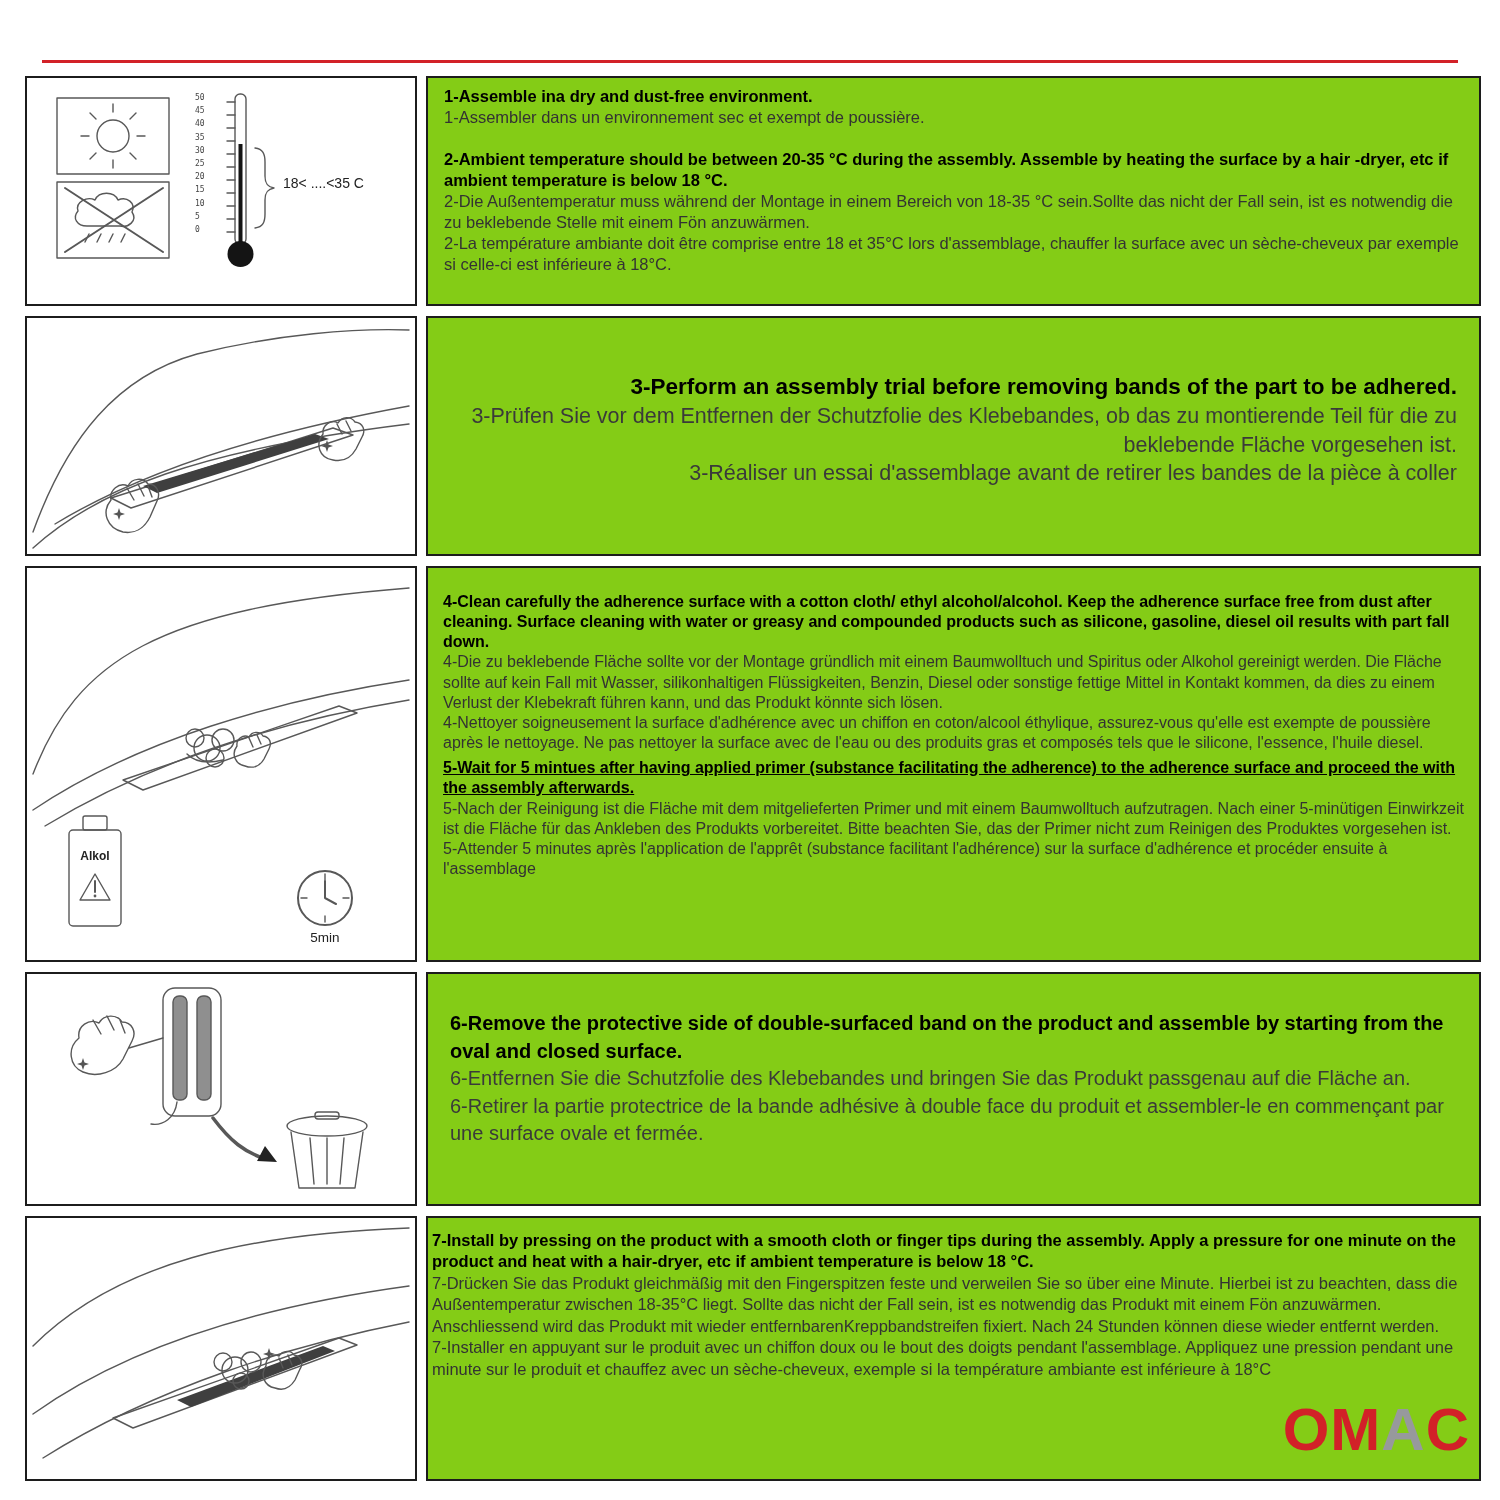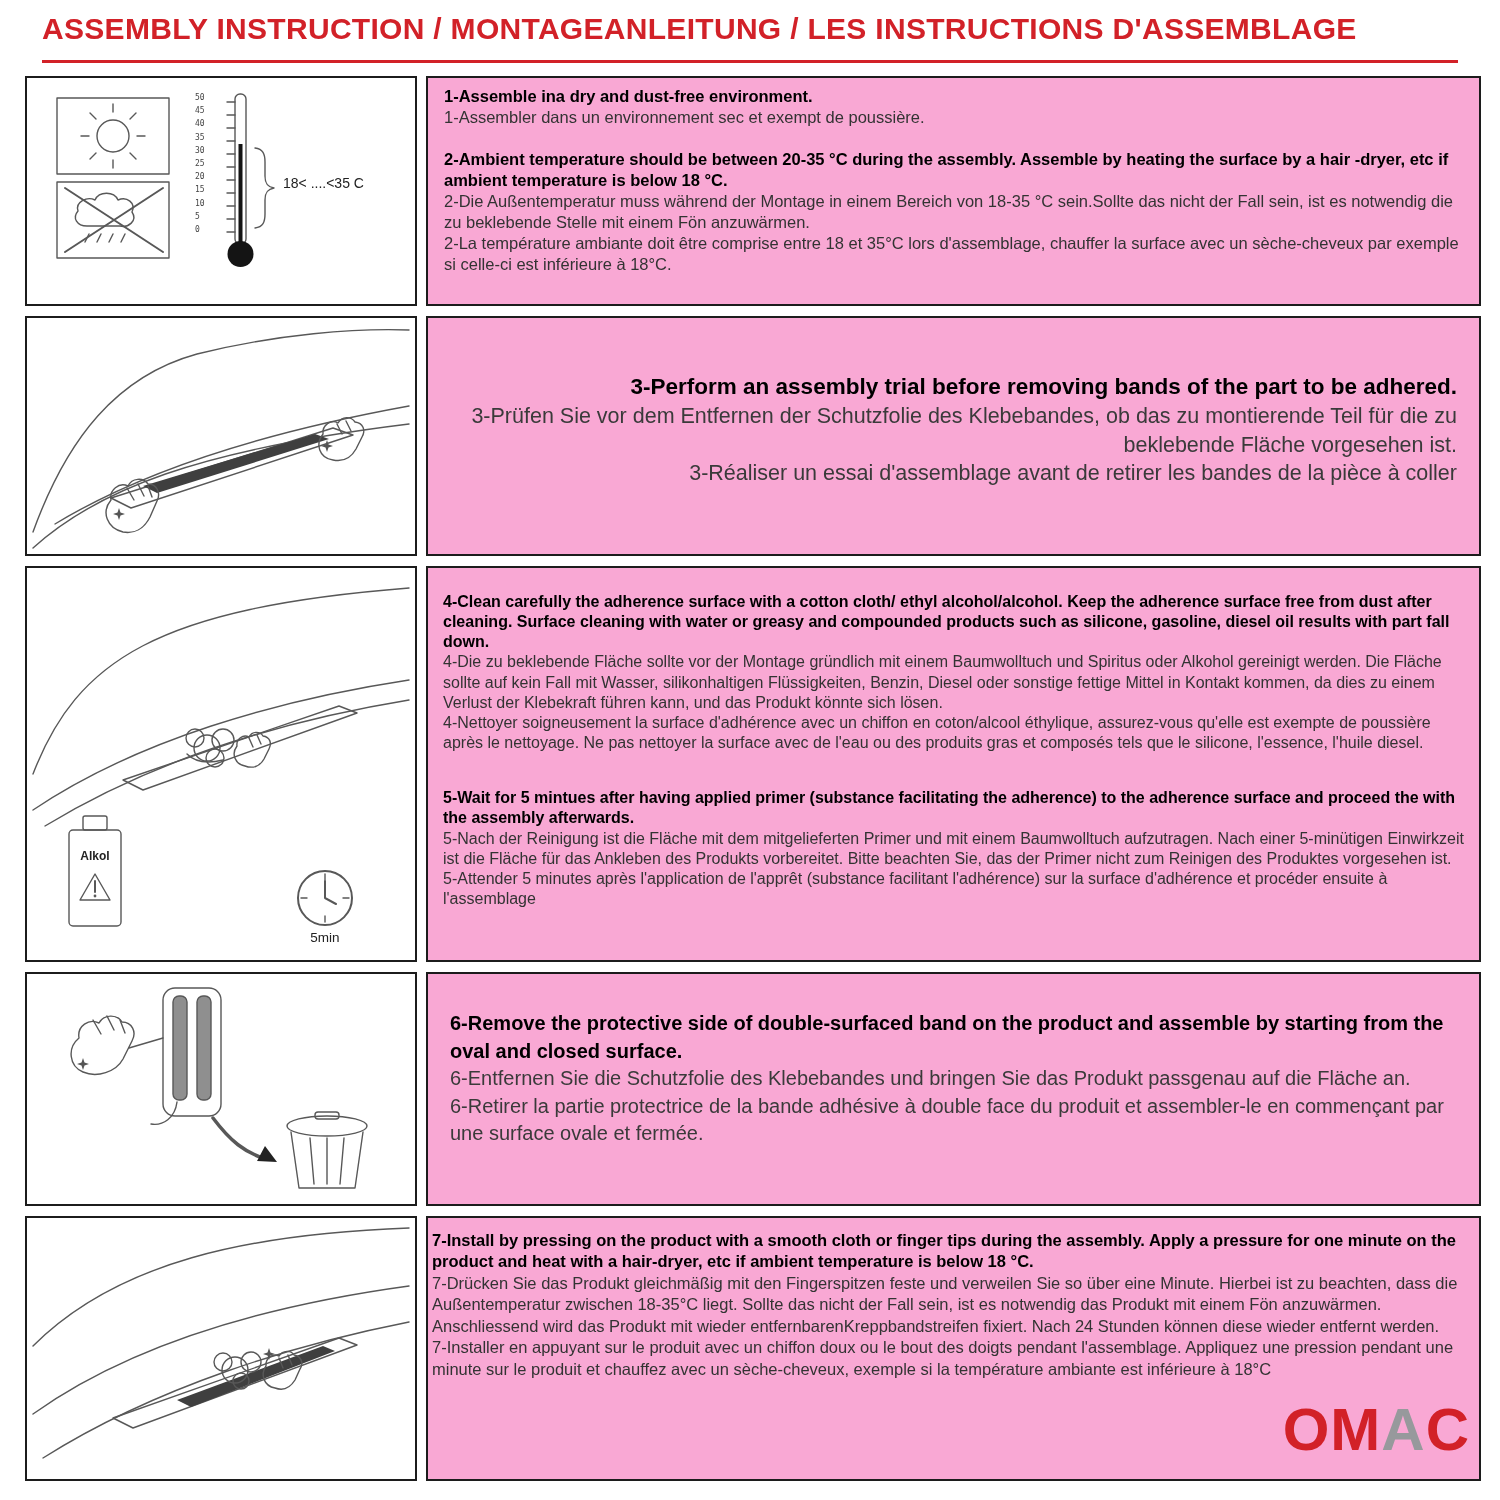--- a/index.html
+++ b/index.html
@@ -11,52 +11,51 @@
   .title-rule{position:absolute;left:42px;right:42px;top:60px;height:3px;background:#d22128;}
 
   .row{position:absolute;left:25px;right:19px;display:flex;gap:9px;}
   .r1{top:76px;height:230px;}
   .r2{top:316px;height:240px;}
   .r3{top:566px;height:396px;}
   .r4{top:972px;height:234px;}
   .r5{top:1216px;height:265px;}
 
   .img-box{width:392px;flex:none;border:2px solid #1c1c1c;position:relative;background:#fff;box-sizing:border-box;}
-  .text-box{flex:1;border:2px solid #1c1c1c;background:#f9a8d4;box-sizing:border-box;position:relative;}
+  .text-box{flex:1;border:2px solid #1c1c1c;background:#84cc16;box-sizing:border-box;position:relative;}
 
   svg{display:block;width:100%;height:100%;}
   .sketch{stroke:#585858;fill:none;stroke-width:1.4;stroke-linecap:round;stroke-linejoin:round;}
   .svgt{font-family:"Liberation Sans",sans-serif;fill:#222;stroke:none;}
 
   p{margin:0;}
   p.b{font-weight:bold;color:#000;}
   .tb1{padding:8px 16px;font-size:16.5px;line-height:1.27;color:#333;}
   .tb1 .sp{margin-top:21px;}
   .tb2{padding:54px 22px 0;font-size:21.5px;line-height:1.33;color:#3a3a3a;text-align:right;}
   .tb2 p.b{font-size:22.5px;}
   .tb3{padding:24px 15px;font-size:16px;line-height:1.26;color:#333;}
-  .tb3 .sp{margin-top:35px;}
+  .tb3 .sp{margin-top:5px;text-decoration:underline;}
   .tb4{padding:36px 22px 0;font-size:20px;line-height:1.38;color:#3a3a3a;}
   .tb5{padding:12px 4px;font-size:16.5px;line-height:1.3;color:#333;}
 
   .thermo-scale{position:absolute;left:168px;top:13px;width:26px;
                 font-size:8px;line-height:13.2px;color:#444;white-space:pre;
                 font-family:"DejaVu Sans Mono",monospace;}
 
   .logo{position:absolute;right:30px;bottom:40px;font-size:60px;font-weight:900;
         letter-spacing:1px;line-height:1;font-family:"Liberation Sans",sans-serif;}
   .logo .lr{color:#d22128;}
   .logo .lg{color:#97999c;}
 </style>
 </head>
 <body>
 
 <div class="page">
 
-  <h1 class="title">ASSEMBLY INSTRUCTION / MONTAGEANLEITUNG / LES INSTRUCTIONS D'ASSEMBLAGE</h1>
   <div class="title-rule"></div>
 
   <section class="row r1">
     <div class="img-box">
       <svg viewBox="0 0 388 226" preserveAspectRatio="none">
         <g class="sketch">
 
           <rect x="30" y="20" width="112" height="76"></rect>
           <circle cx="86" cy="58" r="16"></circle>
           <path d="M86,34 v-8 M86,82 v8 M62,58 h-8 M110,58 h8 M69,41 l-6,-6 M103,41 l6,-6 M69,75 l-6,6 M103,75 l6,6"></path>

